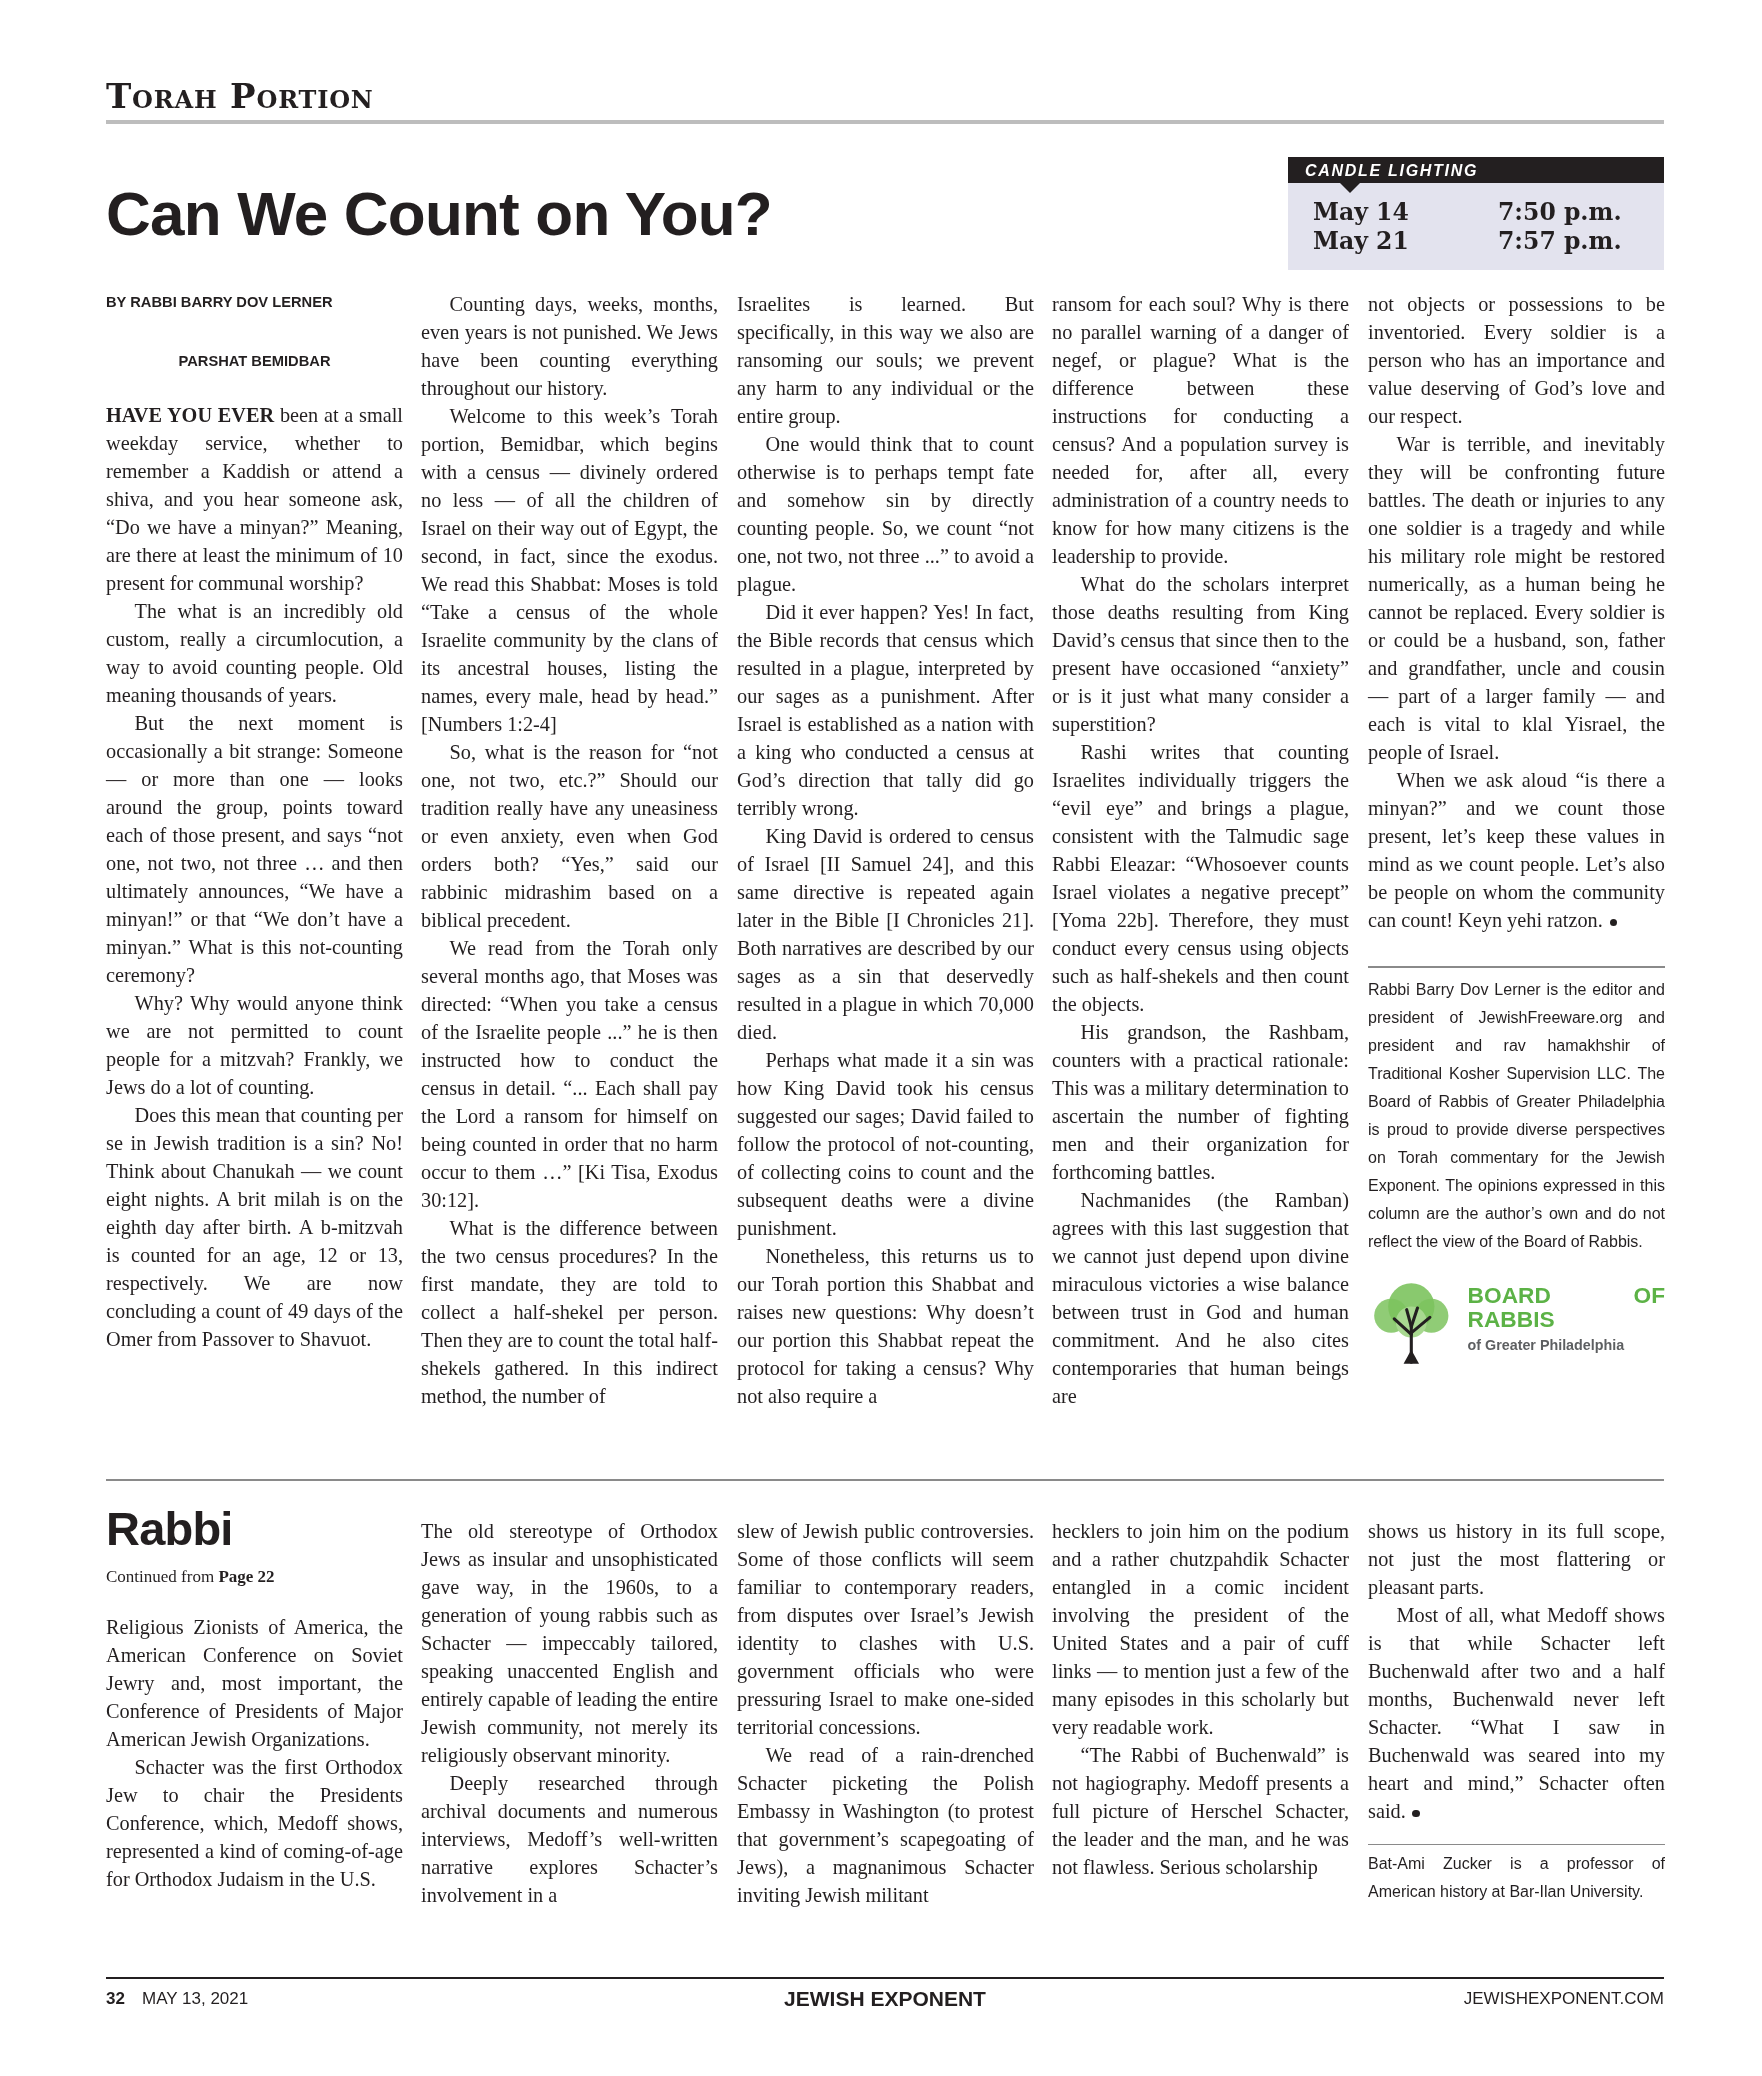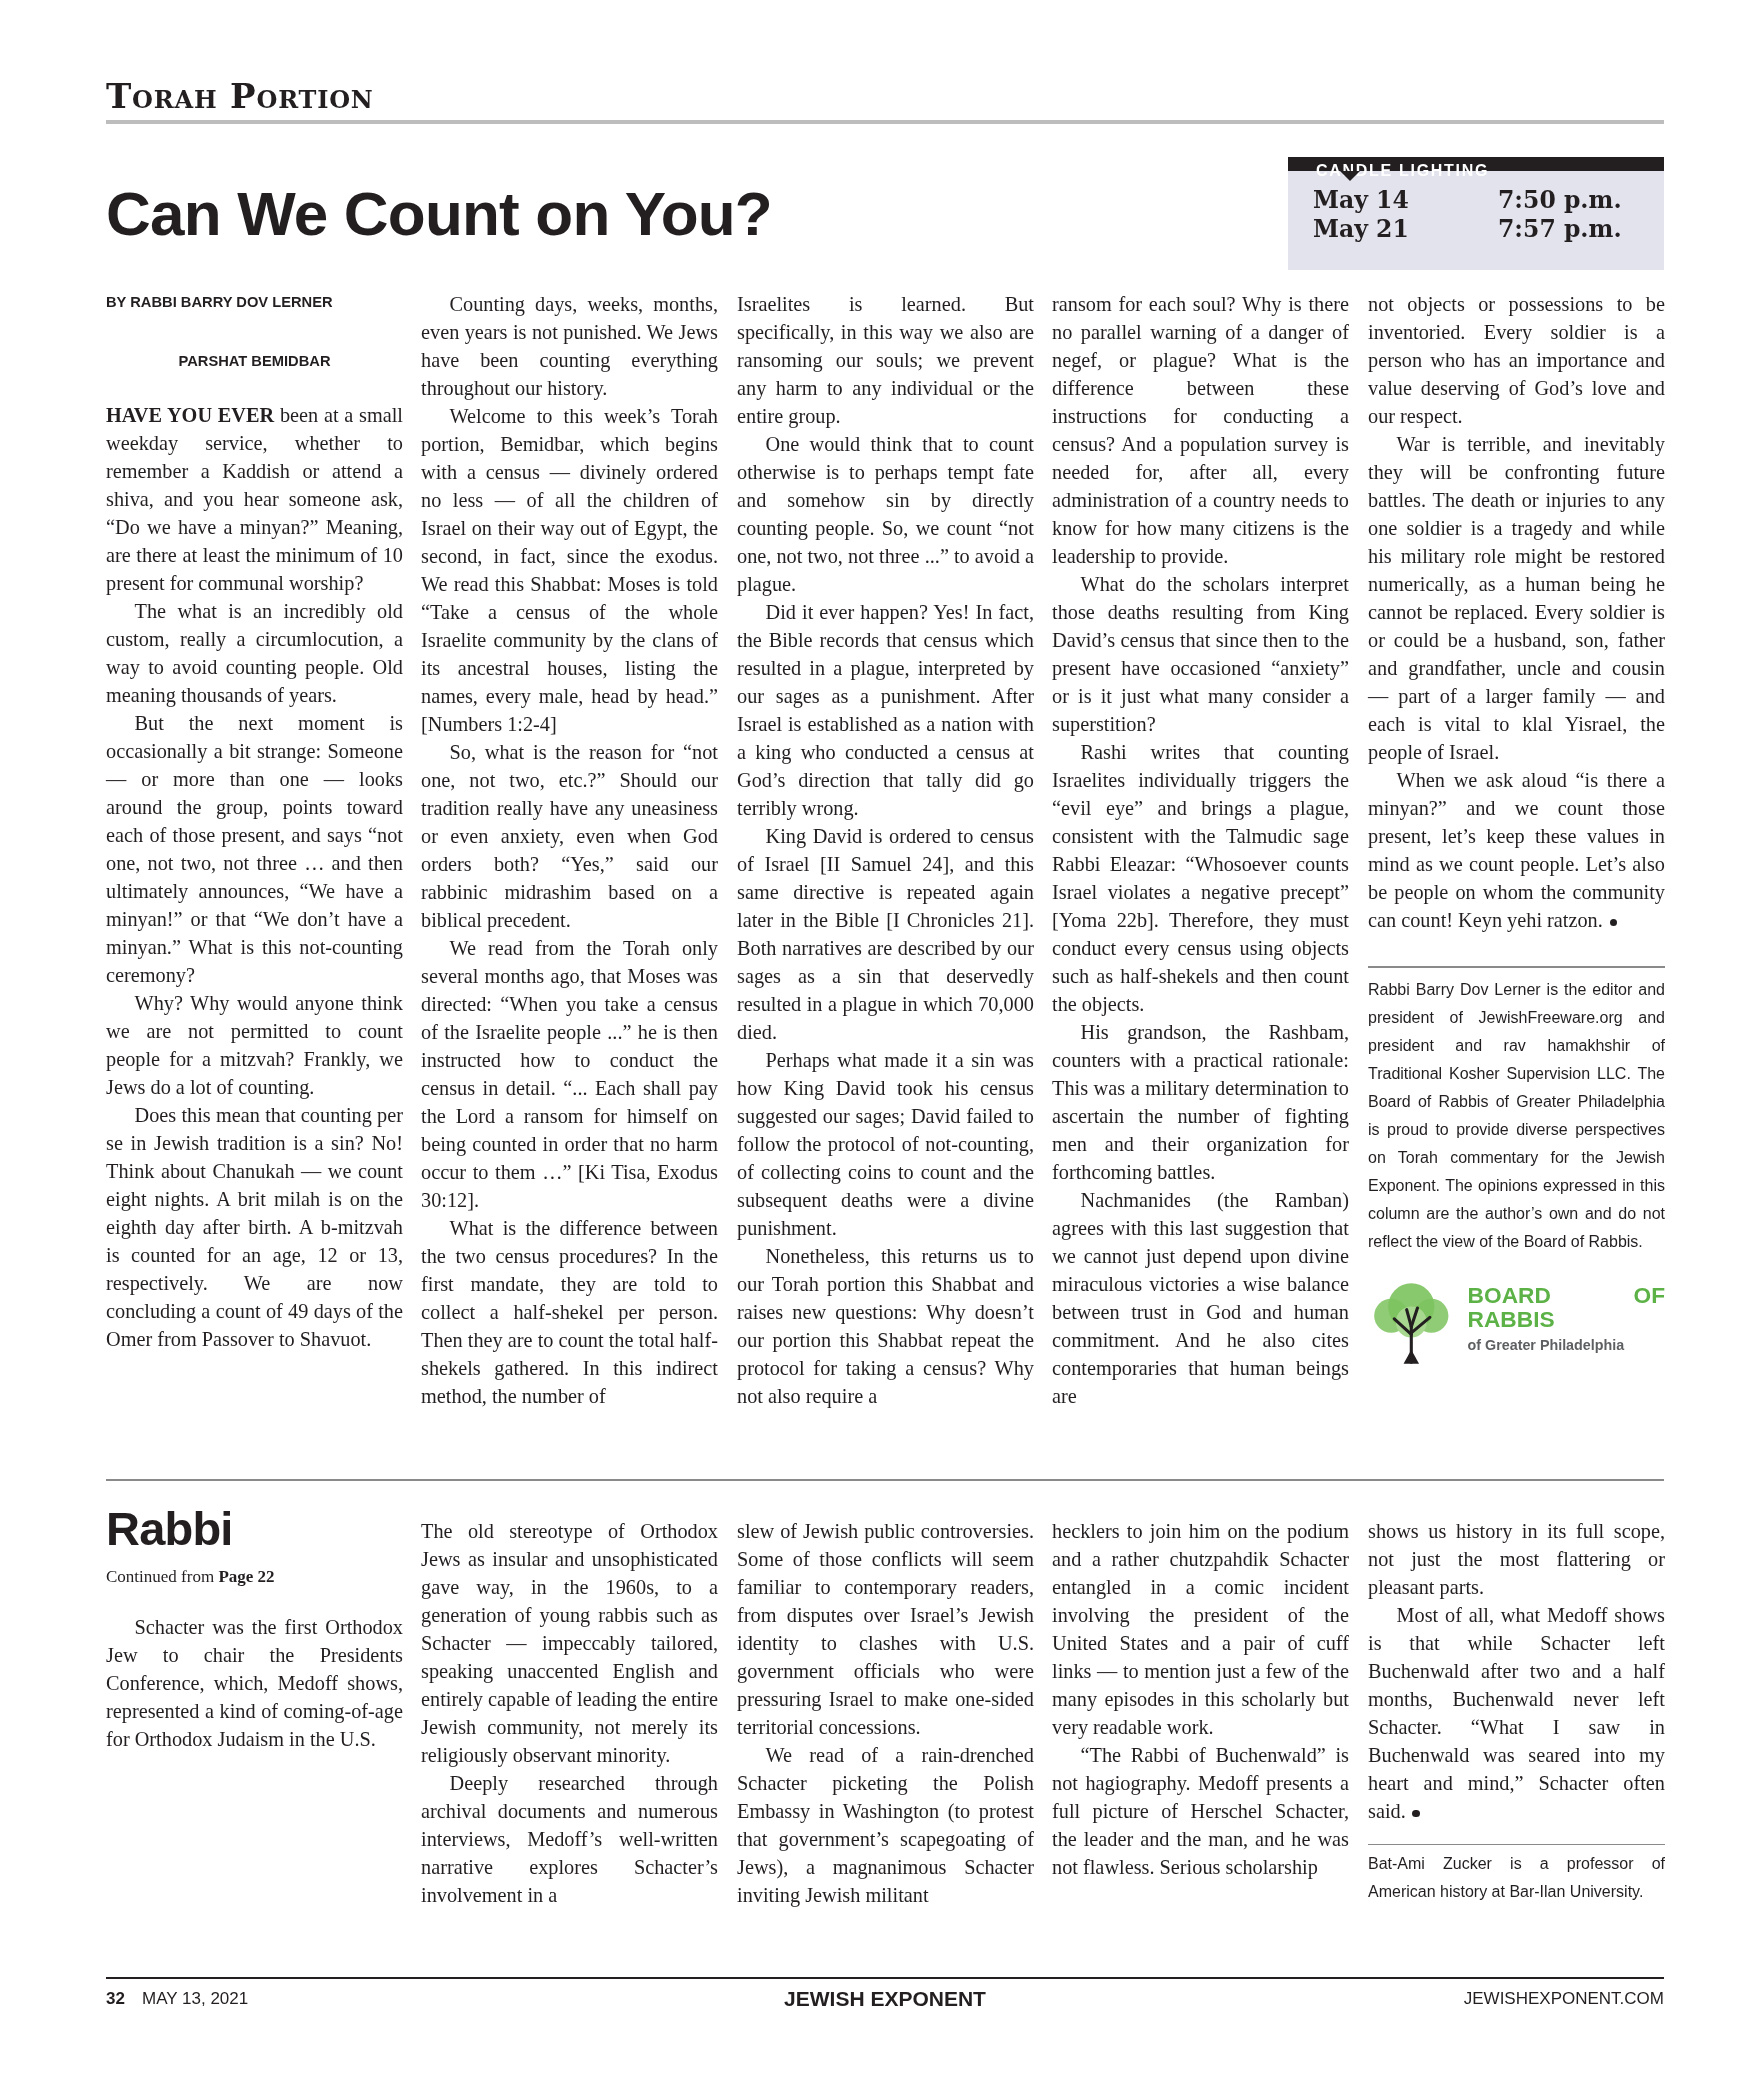--- a/index.html
+++ b/index.html
@@ -2,21 +2,21 @@
 <html style="font-size:13.4px"><head>
 <meta charset="utf-8">
 <style>
   * { box-sizing: border-box; margin: 0; padding: 0; }
   body { width: 1762px; height: 2077px; background: #fff; color: #231f20; position: relative; overflow: hidden; font-family: "Liberation Serif", serif; }
   .abs { position: absolute; }
   .section-label { left: 106px; top: 76px; font-family: "DejaVu Serif", serif; font-weight: bold; font-size: 34px; font-variant: small-caps; letter-spacing: 0.8px; color: #231f20; }
   .section-rule { left: 106px; top: 120px; width: 1558px; height: 4.2px; background: #bdbdbd; }
   .headline { left: 106px; top: 178px; font-family: "Liberation Sans", sans-serif; font-weight: bold; font-size: 62px; letter-spacing: -0.8px; color: #231f20; }
   .candle { left: 1288px; top: 157px; width: 376px; height: 113px; background: #e3e3ee; }
-  .candle-head { height: 14px; background: #231f20; color: #fff; font-family: "Liberation Sans", sans-serif; font-weight: bold; font-size: 16px; letter-spacing: 1.7px; padding: 5px 28px; position: relative; }
+  .candle-head { height: 26px; background: #231f20; color: #fff; font-family: "Liberation Sans", sans-serif; font-weight: bold; font-size: 16px; letter-spacing: 1.7px; padding: 5px 17px; position: relative; font-style: italic; }
   .candle-head::after { content: ""; position: absolute; left: 52px; bottom: -10px; border-left: 10px solid transparent; border-right: 10px solid transparent; border-top: 10px solid #231f20; }
   .candle-row { display: flex; font-family: "DejaVu Serif", serif; font-weight: bold; font-size: 23.5px; line-height: 28.5px; padding-left: 25px; }
   .candle-rows { padding-top: 15px; }
   .candle-row .d { width: 185px; }
   .col { font-size: 20.3px; line-height: 28px; text-align: justify; hyphens: auto; width: 297px; }
   .col p { text-indent: 28.5px; }
   .col p.noind { text-indent: 0; }
   .byline { font-family: "Liberation Sans", sans-serif; font-weight: bold; font-size: 14.7px; line-height: 20px; }
   .parshat { font-family: "Liberation Sans", sans-serif; font-weight: bold; font-size: 14.7px; text-align: center; margin: 35px 0 26px; }
   .lead { font-weight: bold; }
@@ -130,20 +130,21 @@
 </div>
 
 <div class="abs rule-mid"></div>
 
 <div class="abs col" style="left:106px; top:1504px;">
   <div class="rabbi-title">Rabbi</div>
   <div class="cont">
     <span>Continued from </span><b>Page 22</b>
   </div>
   <div>
+      <p class="noind">Religious Zionists of America, the American Conference on Soviet Jewry and, most important, the Conference of Presidents of Major American Jewish Organizations.</p>
       <p>Schacter was the first Orthodox Jew to chair the Presidents Conference, which, Medoff shows, represented a kind of coming-of-age for Orthodox Judaism in the U.S.</p>
     </div>
 </div>
 <div class="abs col" style="left:421px; top:1517px;">
   <div>
       <p class="noind">The old stereotype of Orthodox Jews as insular and unsophisticated gave way, in the 1960s, to a generation of young rabbis such as Schacter — impeccably tailored, speaking unaccented English and entirely capable of leading the entire Jewish community, not merely its religiously observant minority.</p>
       <p>Deeply researched through archival documents and numerous interviews, Medoff’s well-written narrative explores Schacter’s involvement in a</p>
     </div>
 </div>
 <div class="abs col" style="left:737px; top:1517px;">

